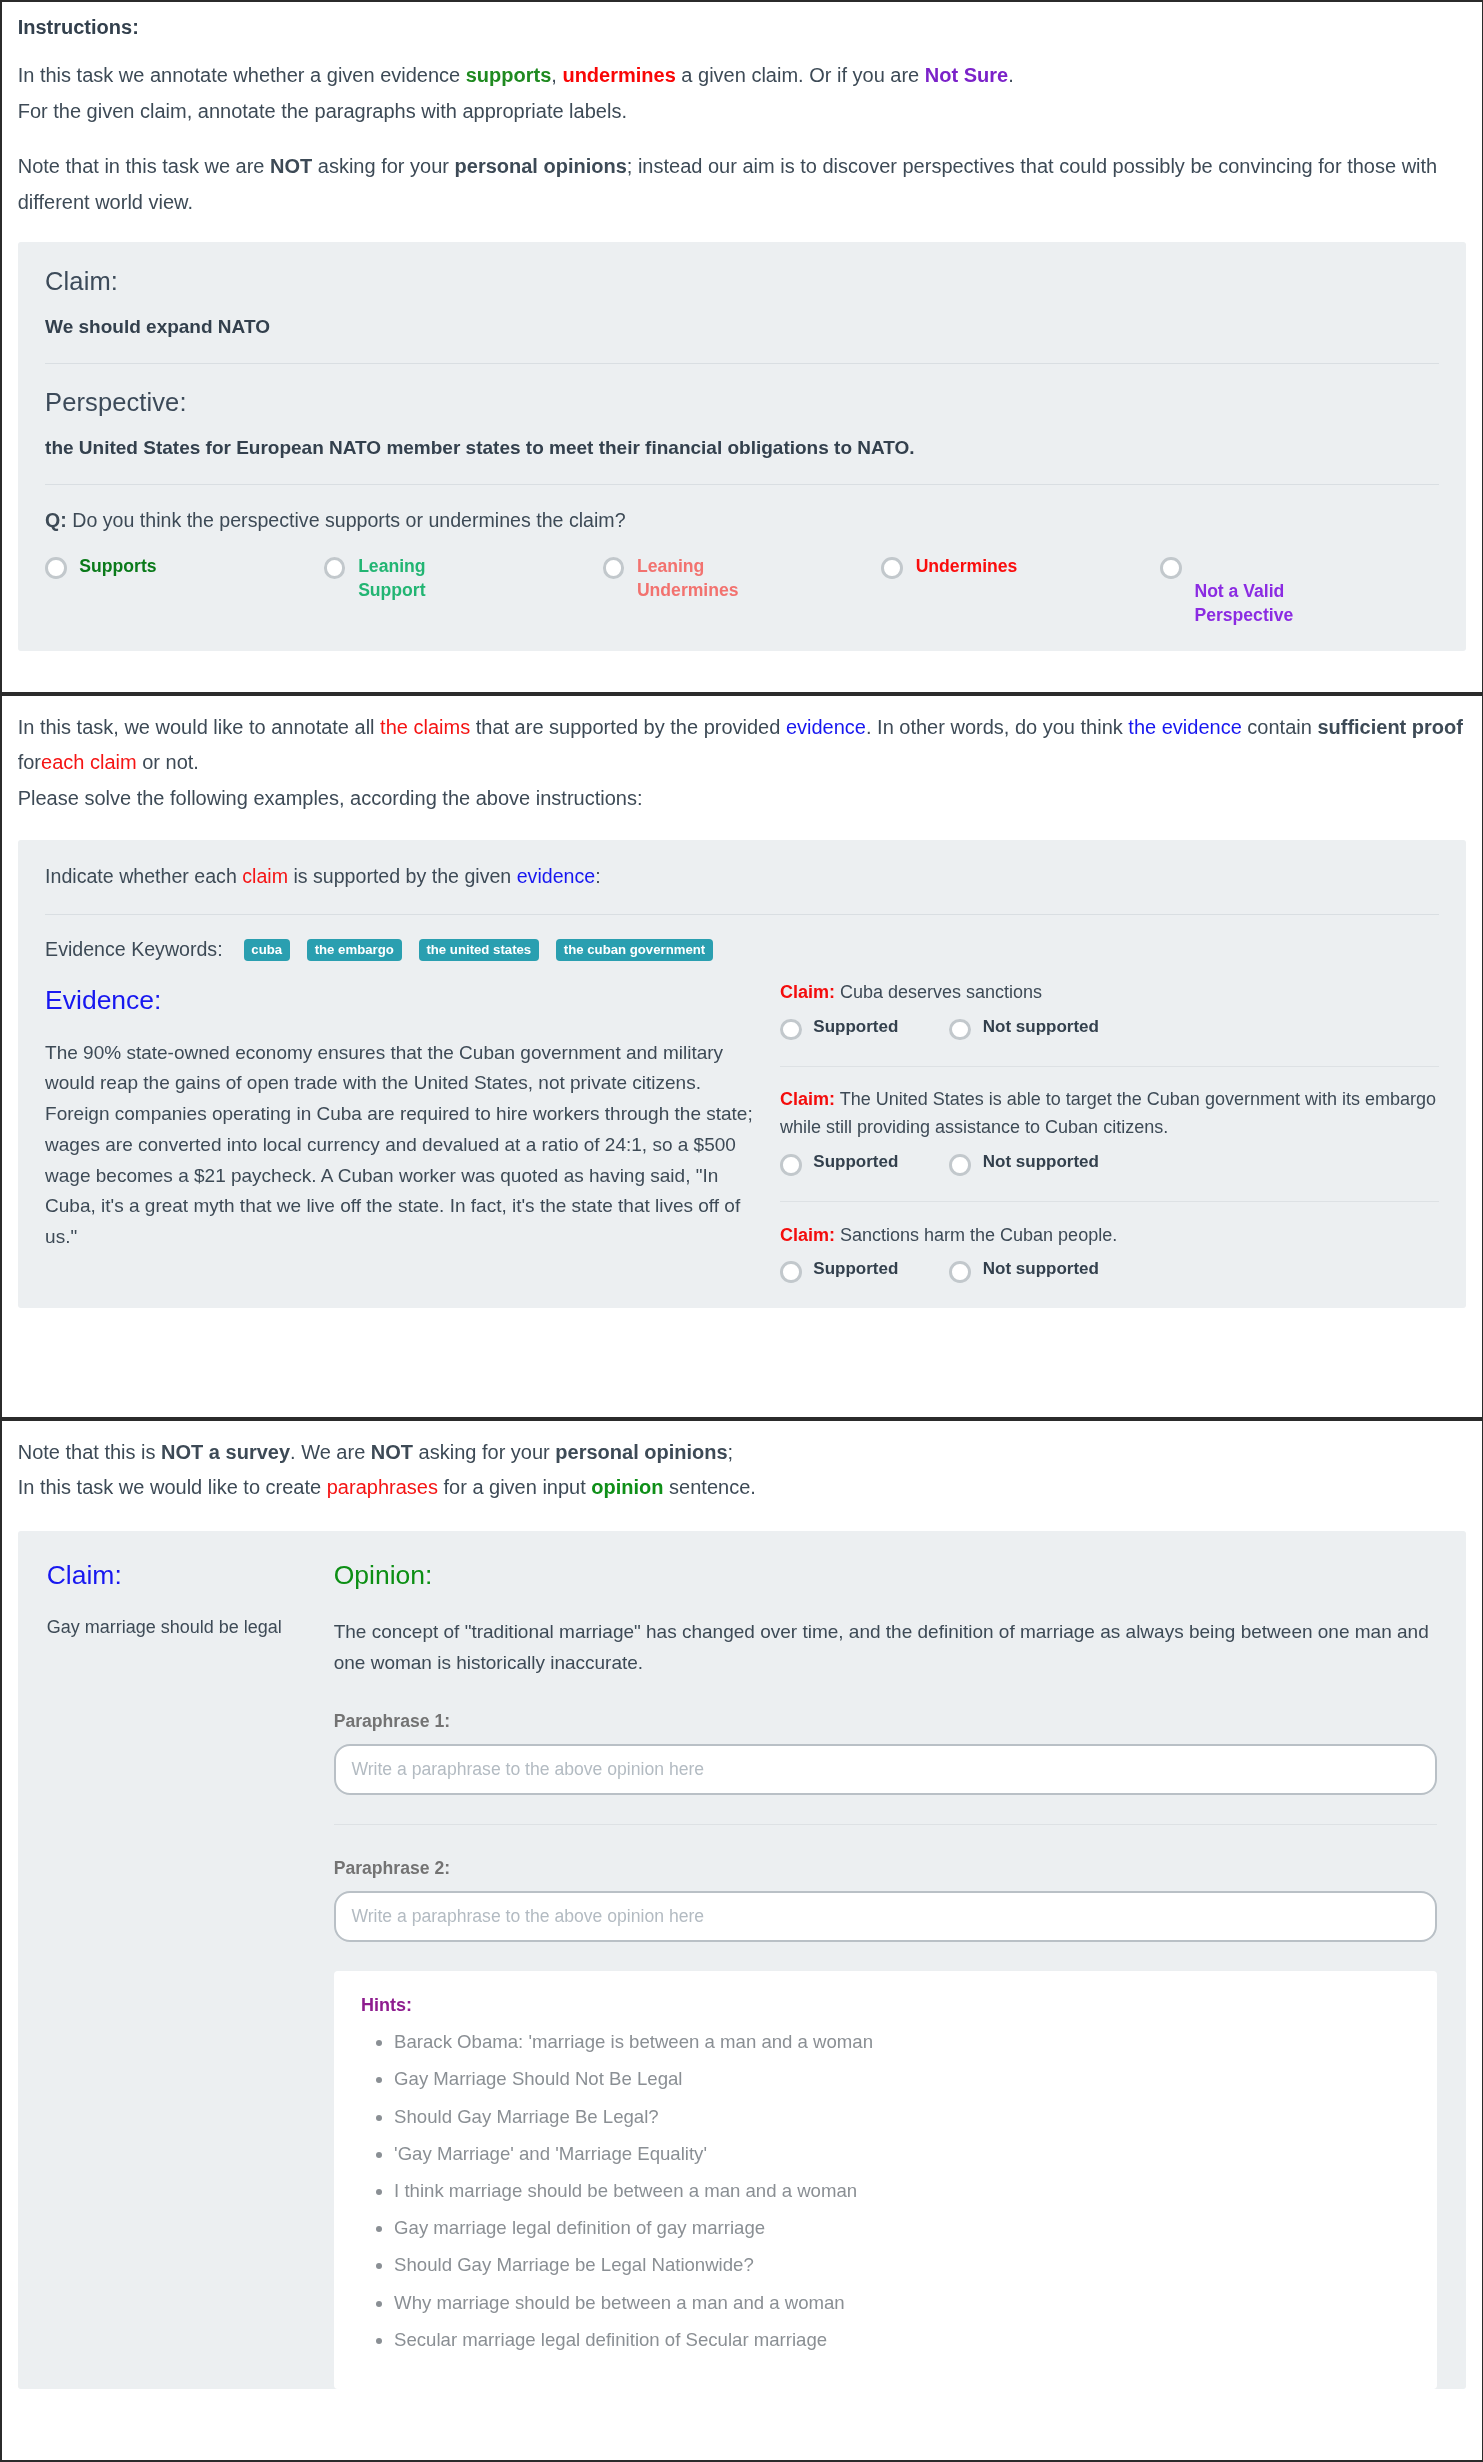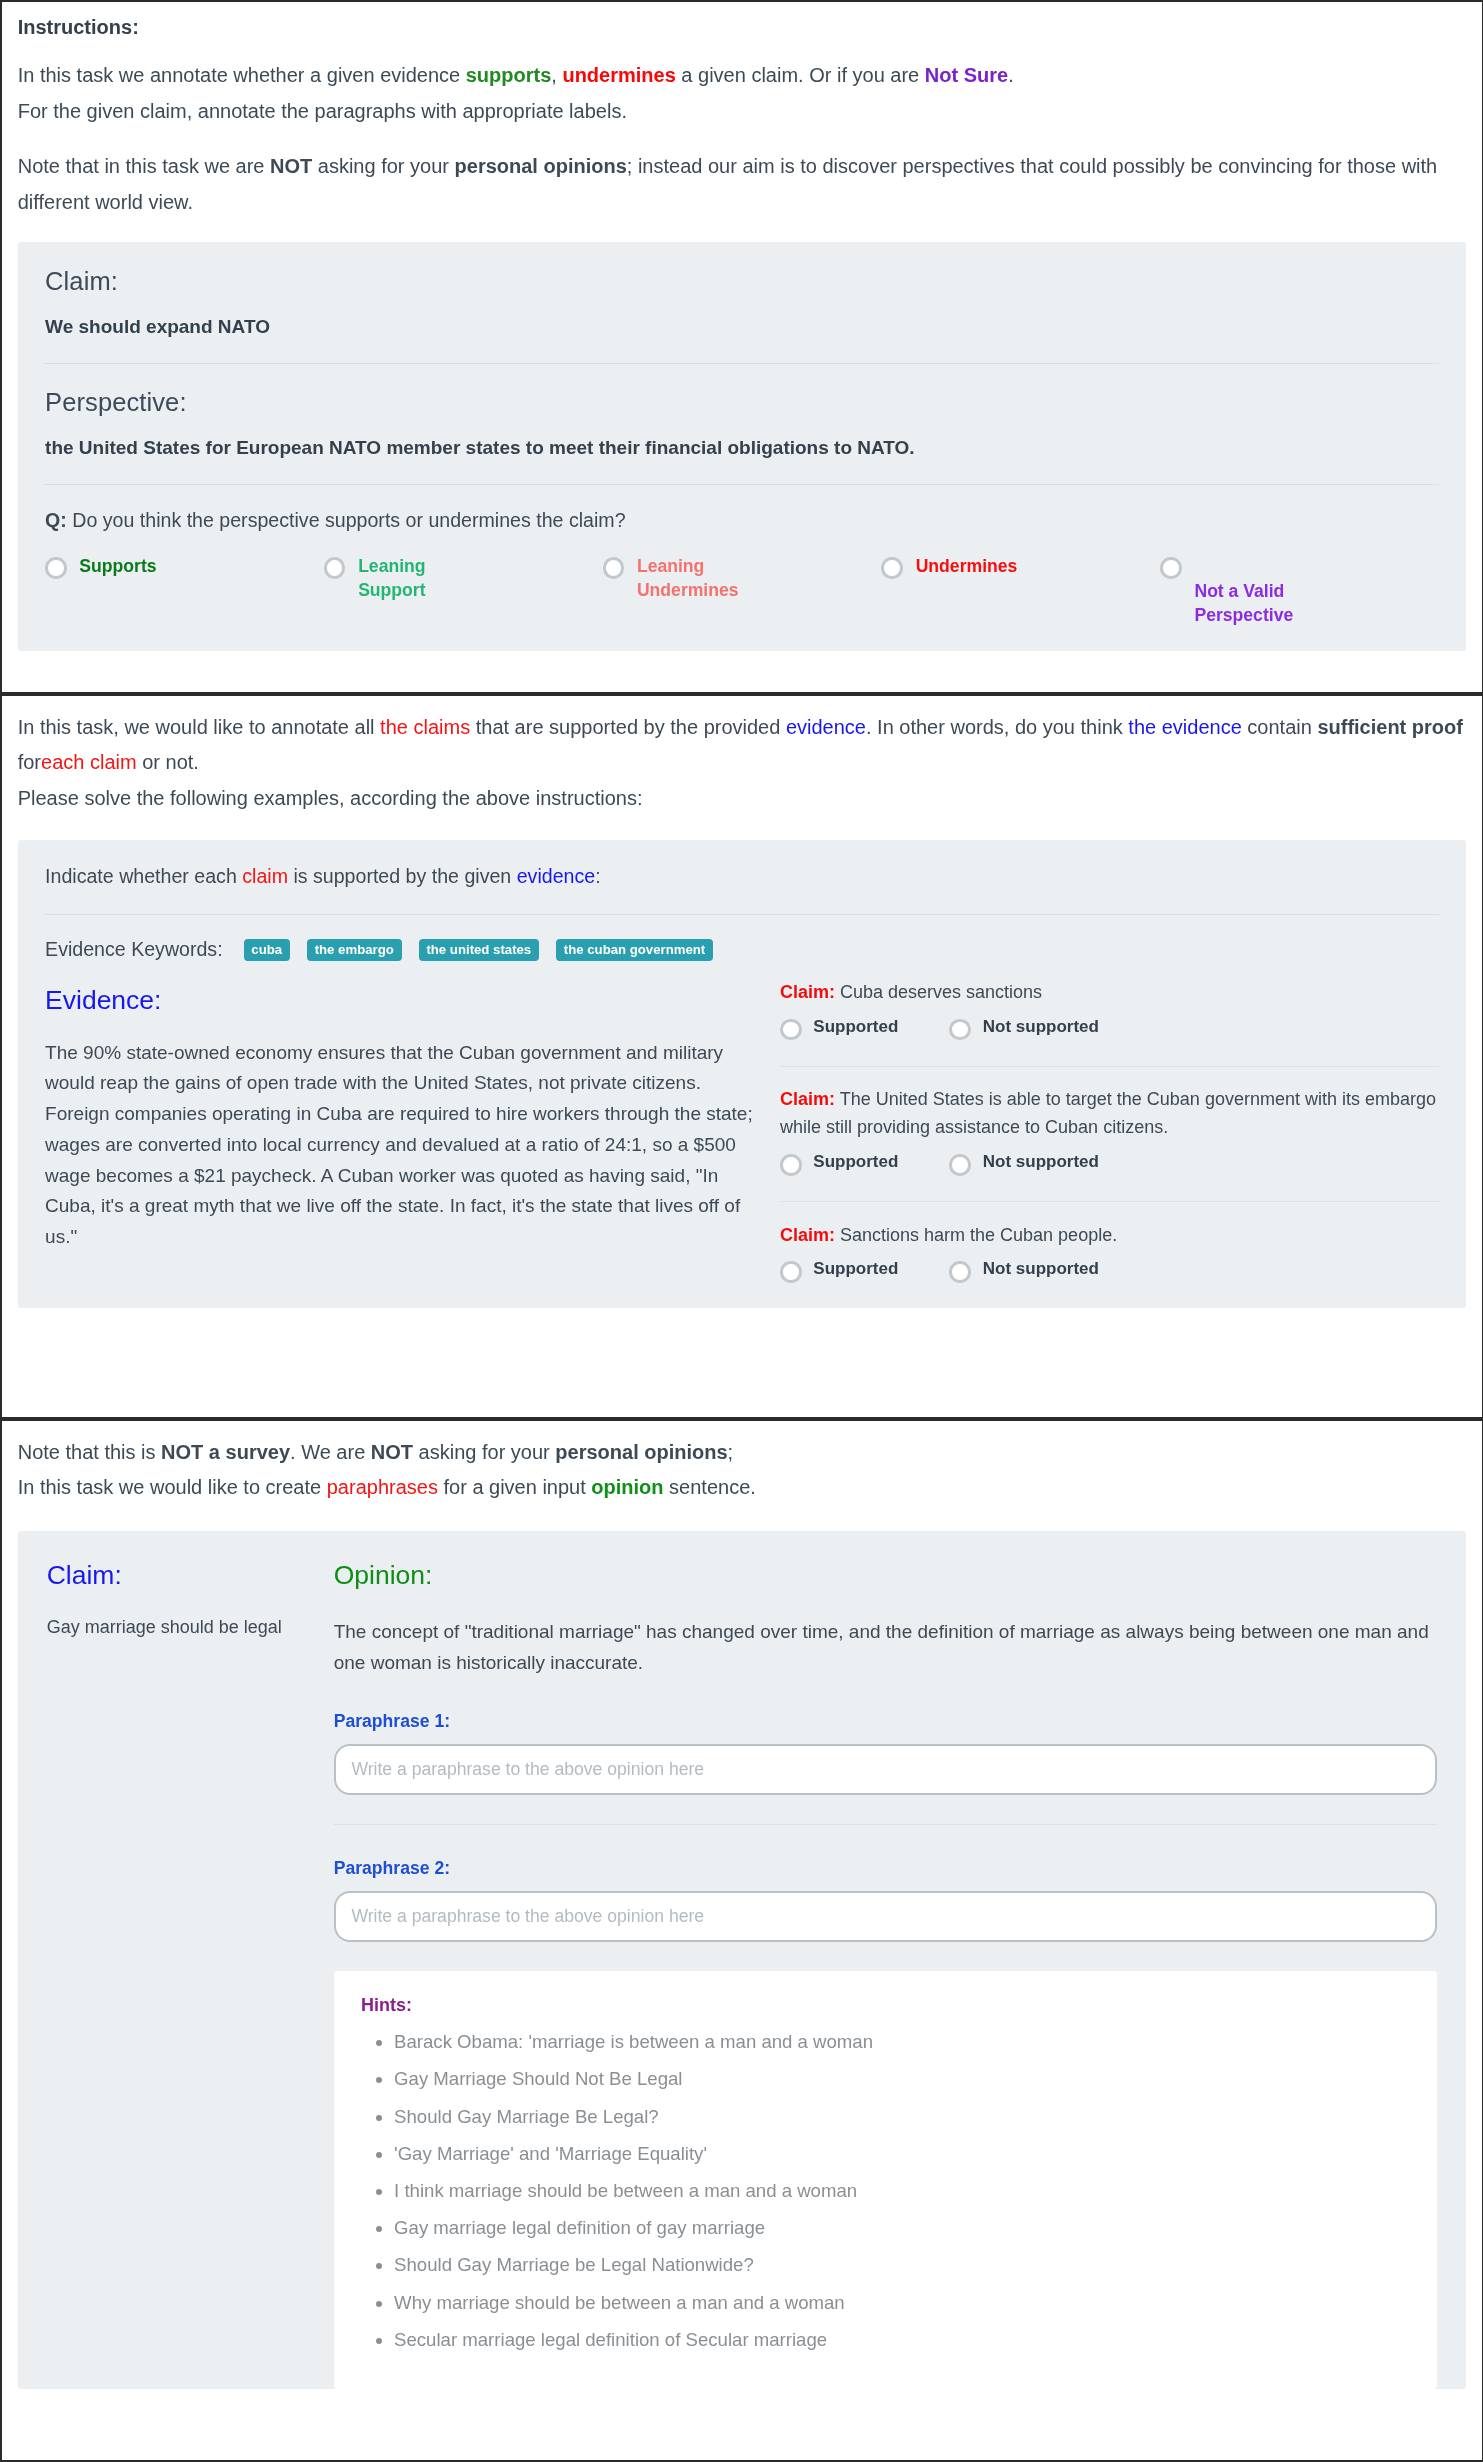--- a/index.html
+++ b/index.html
@@ -164,21 +164,21 @@
   .card3 { margin-top: 25.5px; padding: 29px 29px 0 29px; }
   .p3-cols { display: flex; gap: 37px; }
   .p3-left { width: 250px; flex: 0 0 250px; }
   .p3-right { flex: 1 1 auto; }
   .hdr-blue  { color: #1717f0; font-size: 26.5px; font-weight: normal; margin: 0 0 25.5px 0; }
   .hdr-green { color: #0c8f14; font-size: 26.5px; font-weight: normal; margin: 0 0 25.5px 0; }
   .p3-claim-val { font-size: 18px; color: #3d4a56; }
   .opinion-body { font-size: 19px; line-height: 1.62; color: #3d4a56; margin: 0; }
 
   .para-label {
-    color: #1d4ed8;
+    color: #737373;
     font-size: 17.6px;
     font-weight: bold;
     margin: 33px 0 11.8px 0;
   }
   .para-input {
     width: 100%;
     height: 51px;
     border: 2px solid #b9c0c6;
     border-radius: 16px;
     background: #ffffff;

